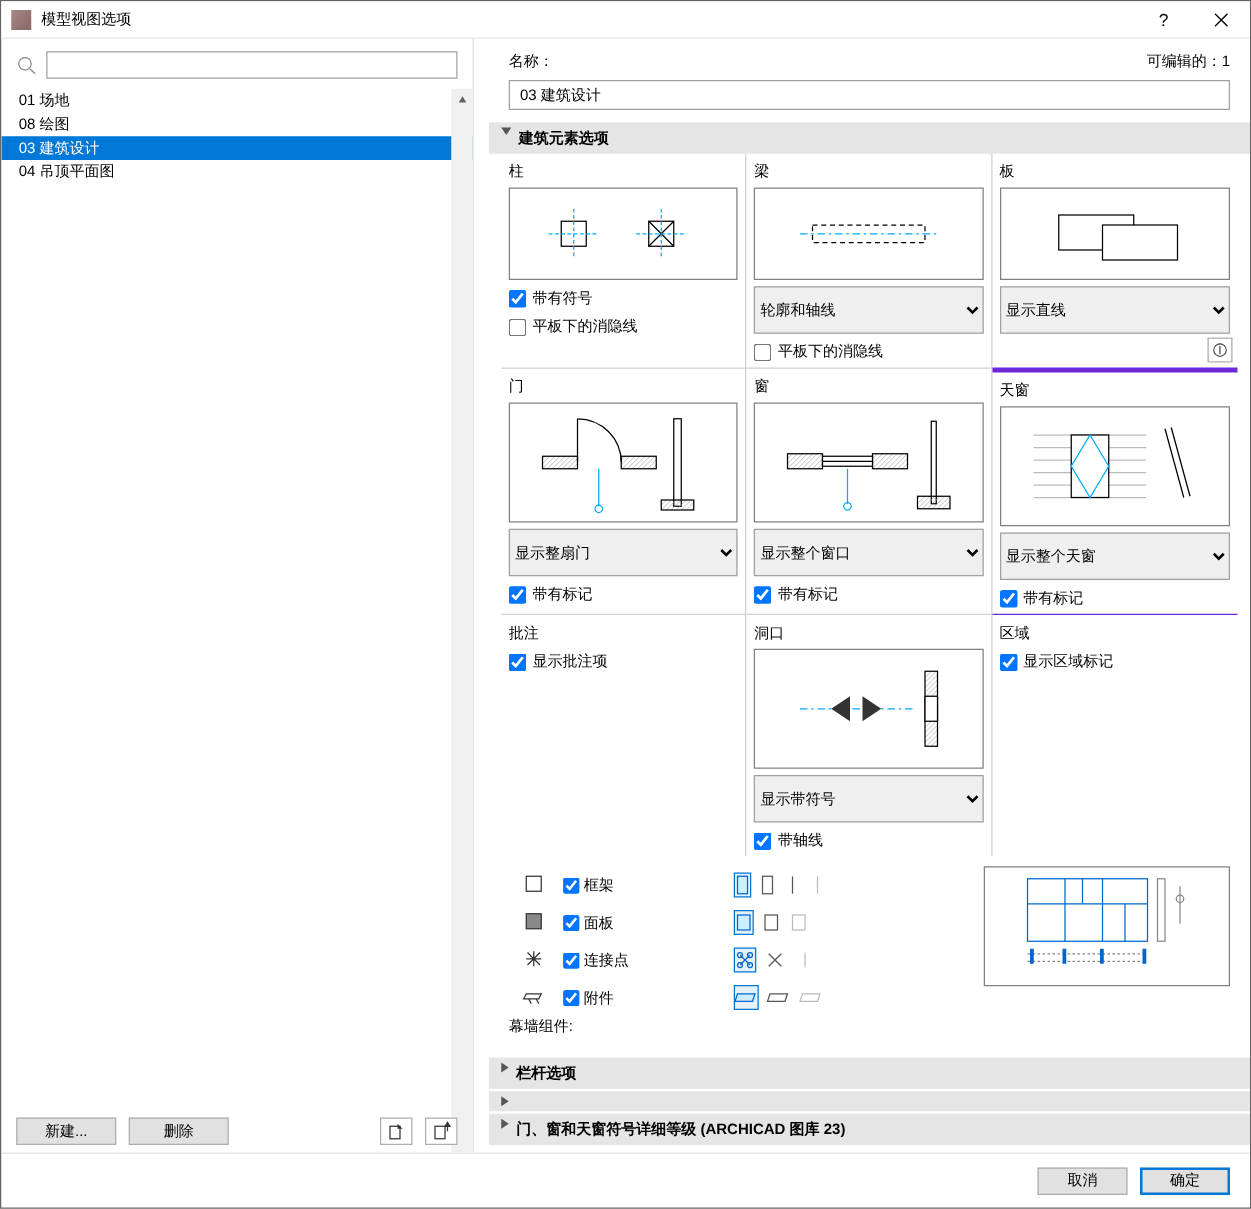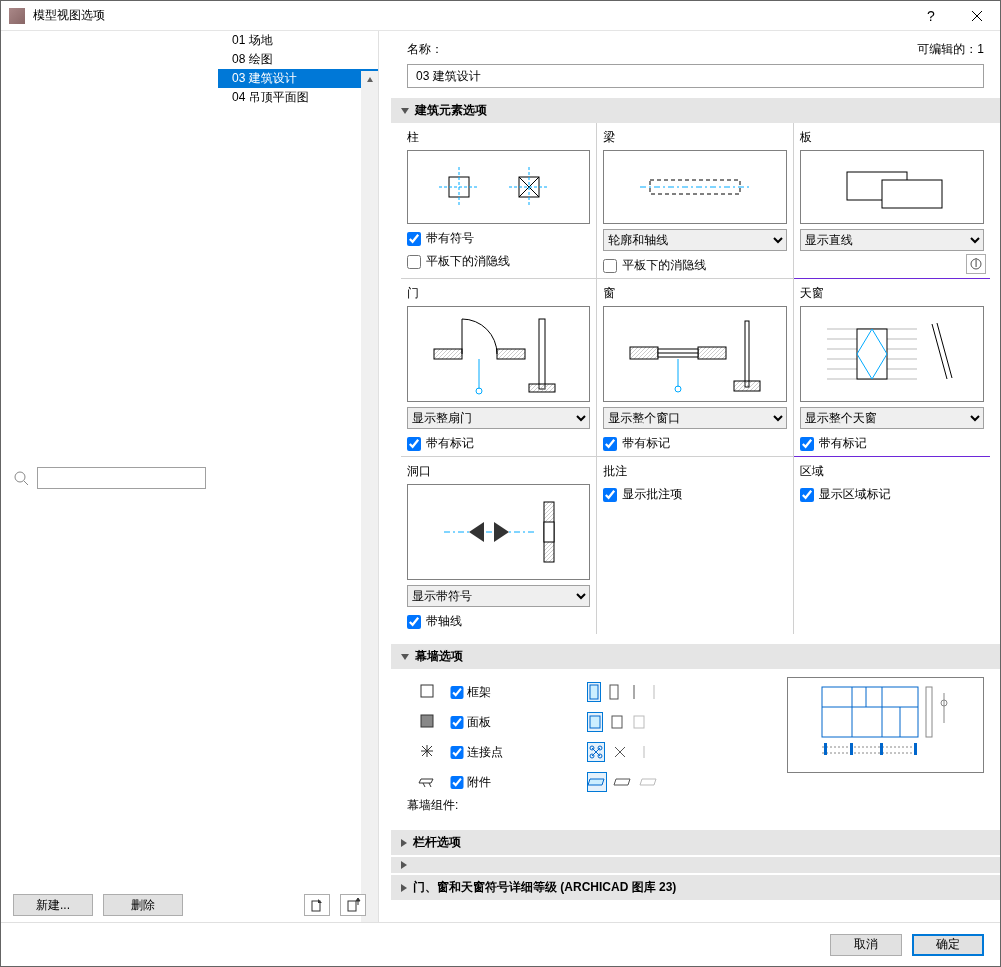--- a/index.html
+++ b/index.html
@@ -8,21 +8,21 @@
 
 .titlebar { height: 30px; display: flex; align-items: center; padding: 0 0 0 8px; background: #fff; border-bottom: 1px solid #e5e5e5; }
 .titlebar .app-icon { width: 16px; height: 16px; background: linear-gradient(135deg,#a88,#866); margin-right: 8px; }
 .titlebar .title { flex: 1; }
 .titlebar .winbtns { display: flex; }
 .titlebar .winbtn { width: 46px; height: 30px; display: flex; align-items: center; justify-content: center; font-size: 14px; }
 .titlebar .winbtn svg { width: 10px; height: 10px; }
 
 
 .main { flex: 1; display: flex; overflow: hidden; }
-.left { width: 378px; border-right: 1px solid #e0e0e0; display: flex; flex-direction: row; position: relative; }
+.left { width: 378px; border-right: 1px solid #e0e0e0; display: flex; flex-direction: column; position: relative; }
 .right { flex: 1; overflow-y: auto; overflow-x: hidden; padding: 0; margin-left: 12px; }
 
 
 .left .search-row { padding: 10px 12px 8px 12px; display: flex; align-items: center; gap: 8px; }
 .left .search-row .mag { width: 16px; height: 16px; }
 .left .search-row input { flex: 1; height: 22px; border: 1px solid #a0a0a0; padding: 0 6px; }
 .left .list { flex: 1; overflow: auto; padding: 0; }
 .left .list .item { height: 19px; line-height: 19px; padding: 0 14px; cursor: default; }
 .left .list .item.selected { background: #0078d7; color: #fff; }
 .left-scroll { position: absolute; right: 0; top: 40px; bottom: 0; width: 17px; background: #f0f0f0; display: flex; flex-direction: column; align-items: center; justify-content: flex-start; }
@@ -30,32 +30,32 @@
 .left .bottom-row button.txt { width: 80px; height: 22px; background: #e1e1e1; border: 1px solid #adadad; }
 .left .bottom-row .spacer { flex: 1; }
 .left .bottom-row .iconbtn { width: 26px; height: 22px; border: 1px solid #adadad; background: #fff; display: flex; align-items: center; justify-content: center; }
 
 
 .right .hdr { padding: 10px 16px 0 16px; }
 .right .hdr .row1 { display: flex; justify-content: space-between; margin-bottom: 6px; }
 .right .hdr input { width: 100%; height: 24px; border: 1px solid #a0a0a0; padding: 0 8px; }
 
 
-.section-h { background: #e5e5e5; padding: 4px 10px; margin: 10px 0 0 0; display: flex; align-items: center; gap: 6px; font-weight: bold; }
+.section-h { background: #e5e5e5; padding: 4px 10px; margin: 10px 0 0 0; display: flex; align-items: flex-start; gap: 6px; font-weight: bold; }
 .section-h .tri { width: 0; height: 0; border-left: 4px solid transparent; border-right: 4px solid transparent; border-top: 6px solid #555; }
 .section-h.collapsed .tri { border-top: 4px solid transparent; border-bottom: 4px solid transparent; border-left: 6px solid #555; border-right: none; }
 .section-h.collapsed { margin: 2px 0 0 0; }
 
 
 .grid3 { display: grid; grid-template-columns: 1fr 1fr 1fr; gap: 0; padding: 0 10px; }
 .card { border: none; padding: 6px 6px 4px 6px; position: relative; }
 .card.c1, .card.c2 { border-right: 1px solid #d0d0d0; }
 .card .label { font-weight: normal; margin-bottom: 4px; }
 .card .preview { height: 74px; border: 1px solid #808080; background: #fff; display: flex; align-items: center; justify-content: center; }
-.card select { width: 100%; height: 22px; margin-top: 5px; border: 1px solid #a0a0a0; }
+.card select { width: 100%; height: 38px; margin-top: 5px; border: 1px solid #a0a0a0; }
 .card .chk { display: flex; align-items: center; gap: 5px; margin-top: 6px; }
 .card .chk input { width: 14px; height: 14px; }
 .info-btn { width: 20px; height: 20px; border: 1px solid #adadad; background: #fff; display: flex; align-items: center; justify-content: center; position: absolute; right: 4px; bottom: 4px; }
 
 
 .cw { padding: 8px 16px; }
 .cw .cw-row { display: grid; grid-template-columns: 40px 20px 120px 120px 1fr; align-items: center; height: 30px; }
 .cw .cw-icons { display: flex; gap: 6px; align-items: center; }
 .cw .cw-icons .ico { width: 20px; height: 20px; border: 1px solid transparent; display: flex; align-items: center; justify-content: center; }
 .cw .cw-icons .ico.active { border: 1px solid #0078d7; background: #e5f1fb; }
@@ -239,21 +239,21 @@
             <rect x="114" y="72" width="26" height="10" fill="url(#hatch)" stroke="#000"></rect>
           </svg>
         </div>
         <select><option>显示整个窗口</option></select>
         <div class="chk">
             <input type="checkbox" checked="" style="">
             <span>带有标记</span>
           </div>
       </div>
 
-      <div class="card c3" style="border-top:1px solid #6d28d9">
+      <div class="card c3" style="border-top:4px solid #6d28d9">
         <div class="label">天窗</div>
         <div class="preview" style="height:96px">
           <svg width="150" height="90">
             <g stroke="#bbb">
               <line x1="10" y1="20" x2="100" y2="20"></line>
                 <line x1="10" y1="30" x2="100" y2="30"></line>
               <line x1="10" y1="40" x2="100" y2="40"></line>
                 <line x1="10" y1="50" x2="100" y2="50"></line>
               <line x1="10" y1="60" x2="100" y2="60"></line>
                 <line x1="10" y1="70" x2="100" y2="70"></line>
@@ -264,59 +264,55 @@
             <line x1="120" y1="14" x2="135" y2="69" stroke="#000"></line>
           </svg>
         </div>
         <select><option>显示整个天窗</option></select>
         <div class="chk">
             <input type="checkbox" checked="" style="">
             <span>带有标记</span>
           </div>
       </div>
 
+      <div class="card c2" style="border-top:1px solid #d0d0d0">
+        <div class="label">批注</div>
+        <div class="chk">
+            <input type="checkbox" checked="" style="">
+            <span>显示批注项</span>
+          </div>
+      </div>
+
       <div class="card c1" style="border-top:1px solid #d0d0d0">
         <div class="label">洞口</div>
         <div class="preview" style="height:96px">
           <svg width="150" height="90">
             <line x1="20" y1="45" x2="110" y2="45" stroke="#0af" stroke-dasharray="6 3 2 3"></line>
             <path d="M45 45 L60 35 L60 55 Z" fill="#333"></path>
             <path d="M85 45 L70 35 L70 55 Z" fill="#333"></path>
             <rect x="120" y="15" width="10" height="60" fill="url(#hatch)" stroke="#000"></rect>
             <rect x="120" y="35" width="10" height="20" fill="#fff" stroke="#000"></rect>
           </svg>
         </div>
         <select><option>显示带符号</option></select>
         <div class="chk">
             <input type="checkbox" checked="" style="">
             <span>带轴线</span>
           </div>
       </div>
 
-      <div class="card c2" style="border-top:1px solid #d0d0d0">
-        <div class="label">批注</div>
-        <div class="chk">
-            <input type="checkbox" checked="" style="">
-            <span>显示批注项</span>
-          </div>
-      </div>
-
       <div class="card c3" style="border-top:1px solid #6d28d9">
         <div class="label">区域</div>
         <div class="chk">
             <input type="checkbox" checked="" style="">
             <span>显示区域标记</span>
           </div>
       </div>
     </div>
 
-    <div class="section-h">
-      <div class="tri"></div>
-      <span>幕墙选项</span>
-    </div>
 
     <div class="cw">
       <div style="display:grid; grid-template-columns: 180px 200px 1fr; gap:0">
         <div>
           <div class="cw-row">
             <span style="text-align:center"><svg width="16" height="16">
                   <rect x="2" y="2" width="12" height="12" fill="none" stroke="#333"></rect>
                 </svg></span>
             <input type="checkbox" checked="" style="">
             <span>框架</span>

